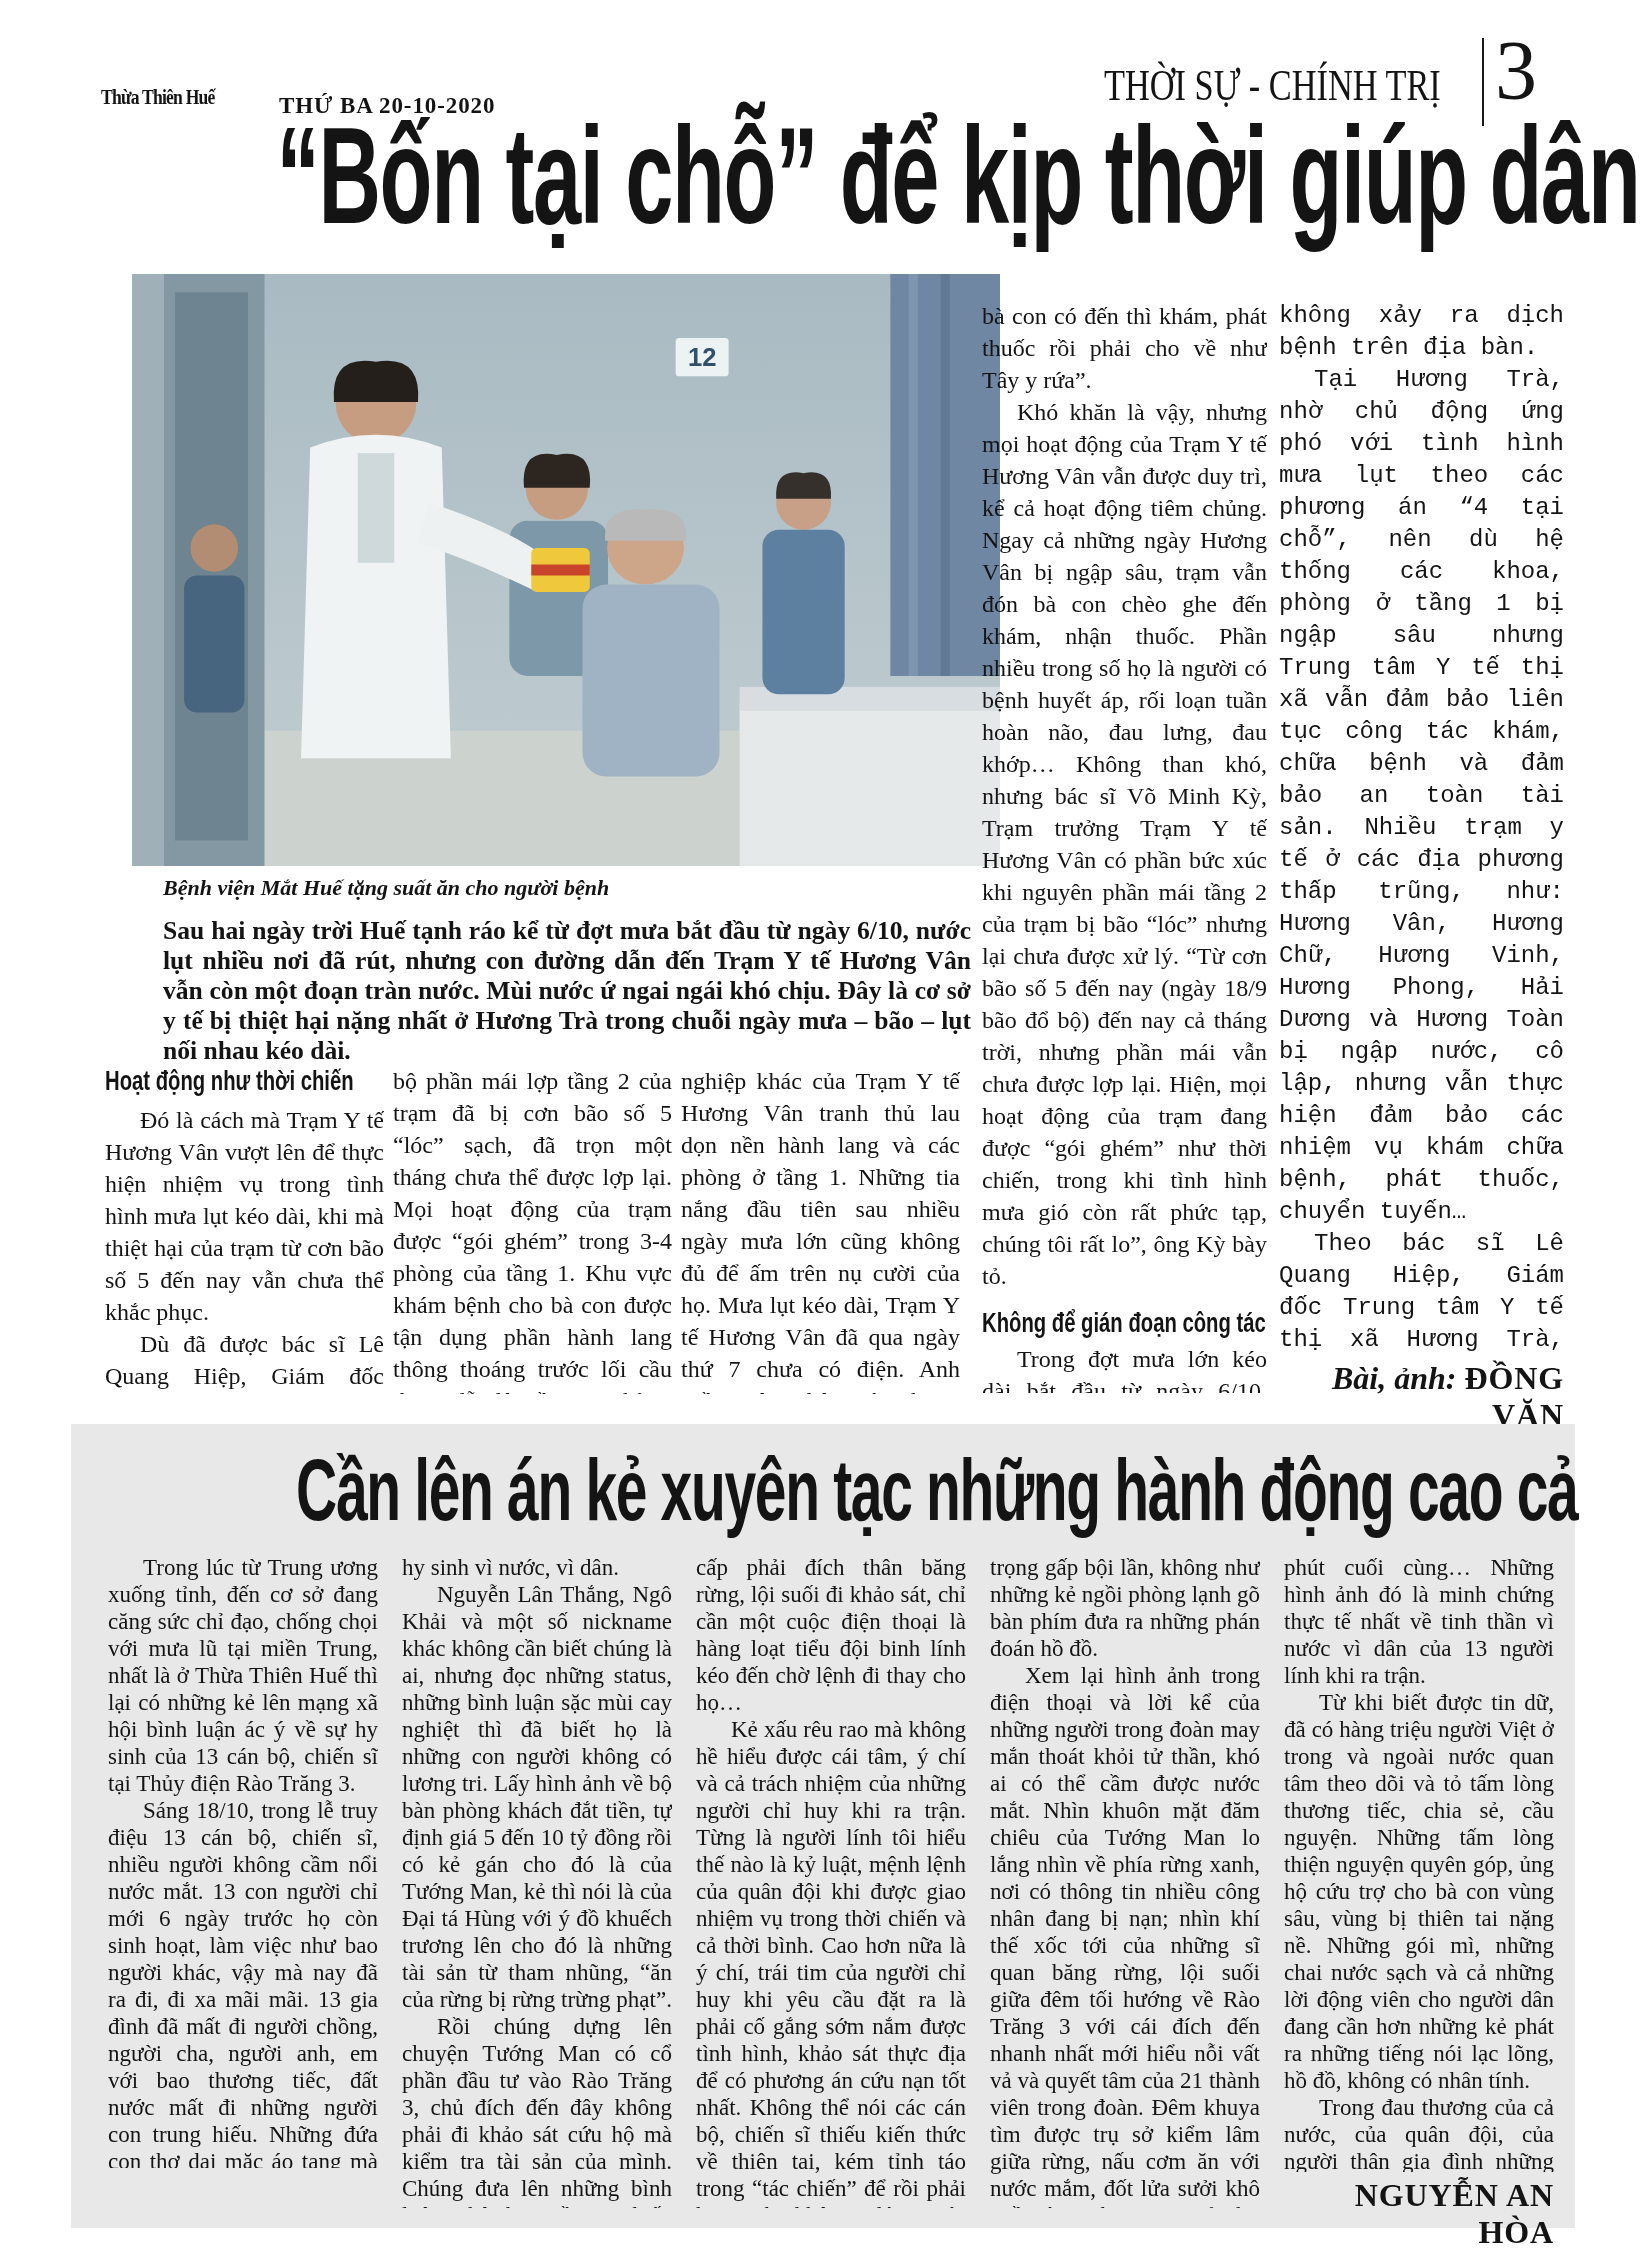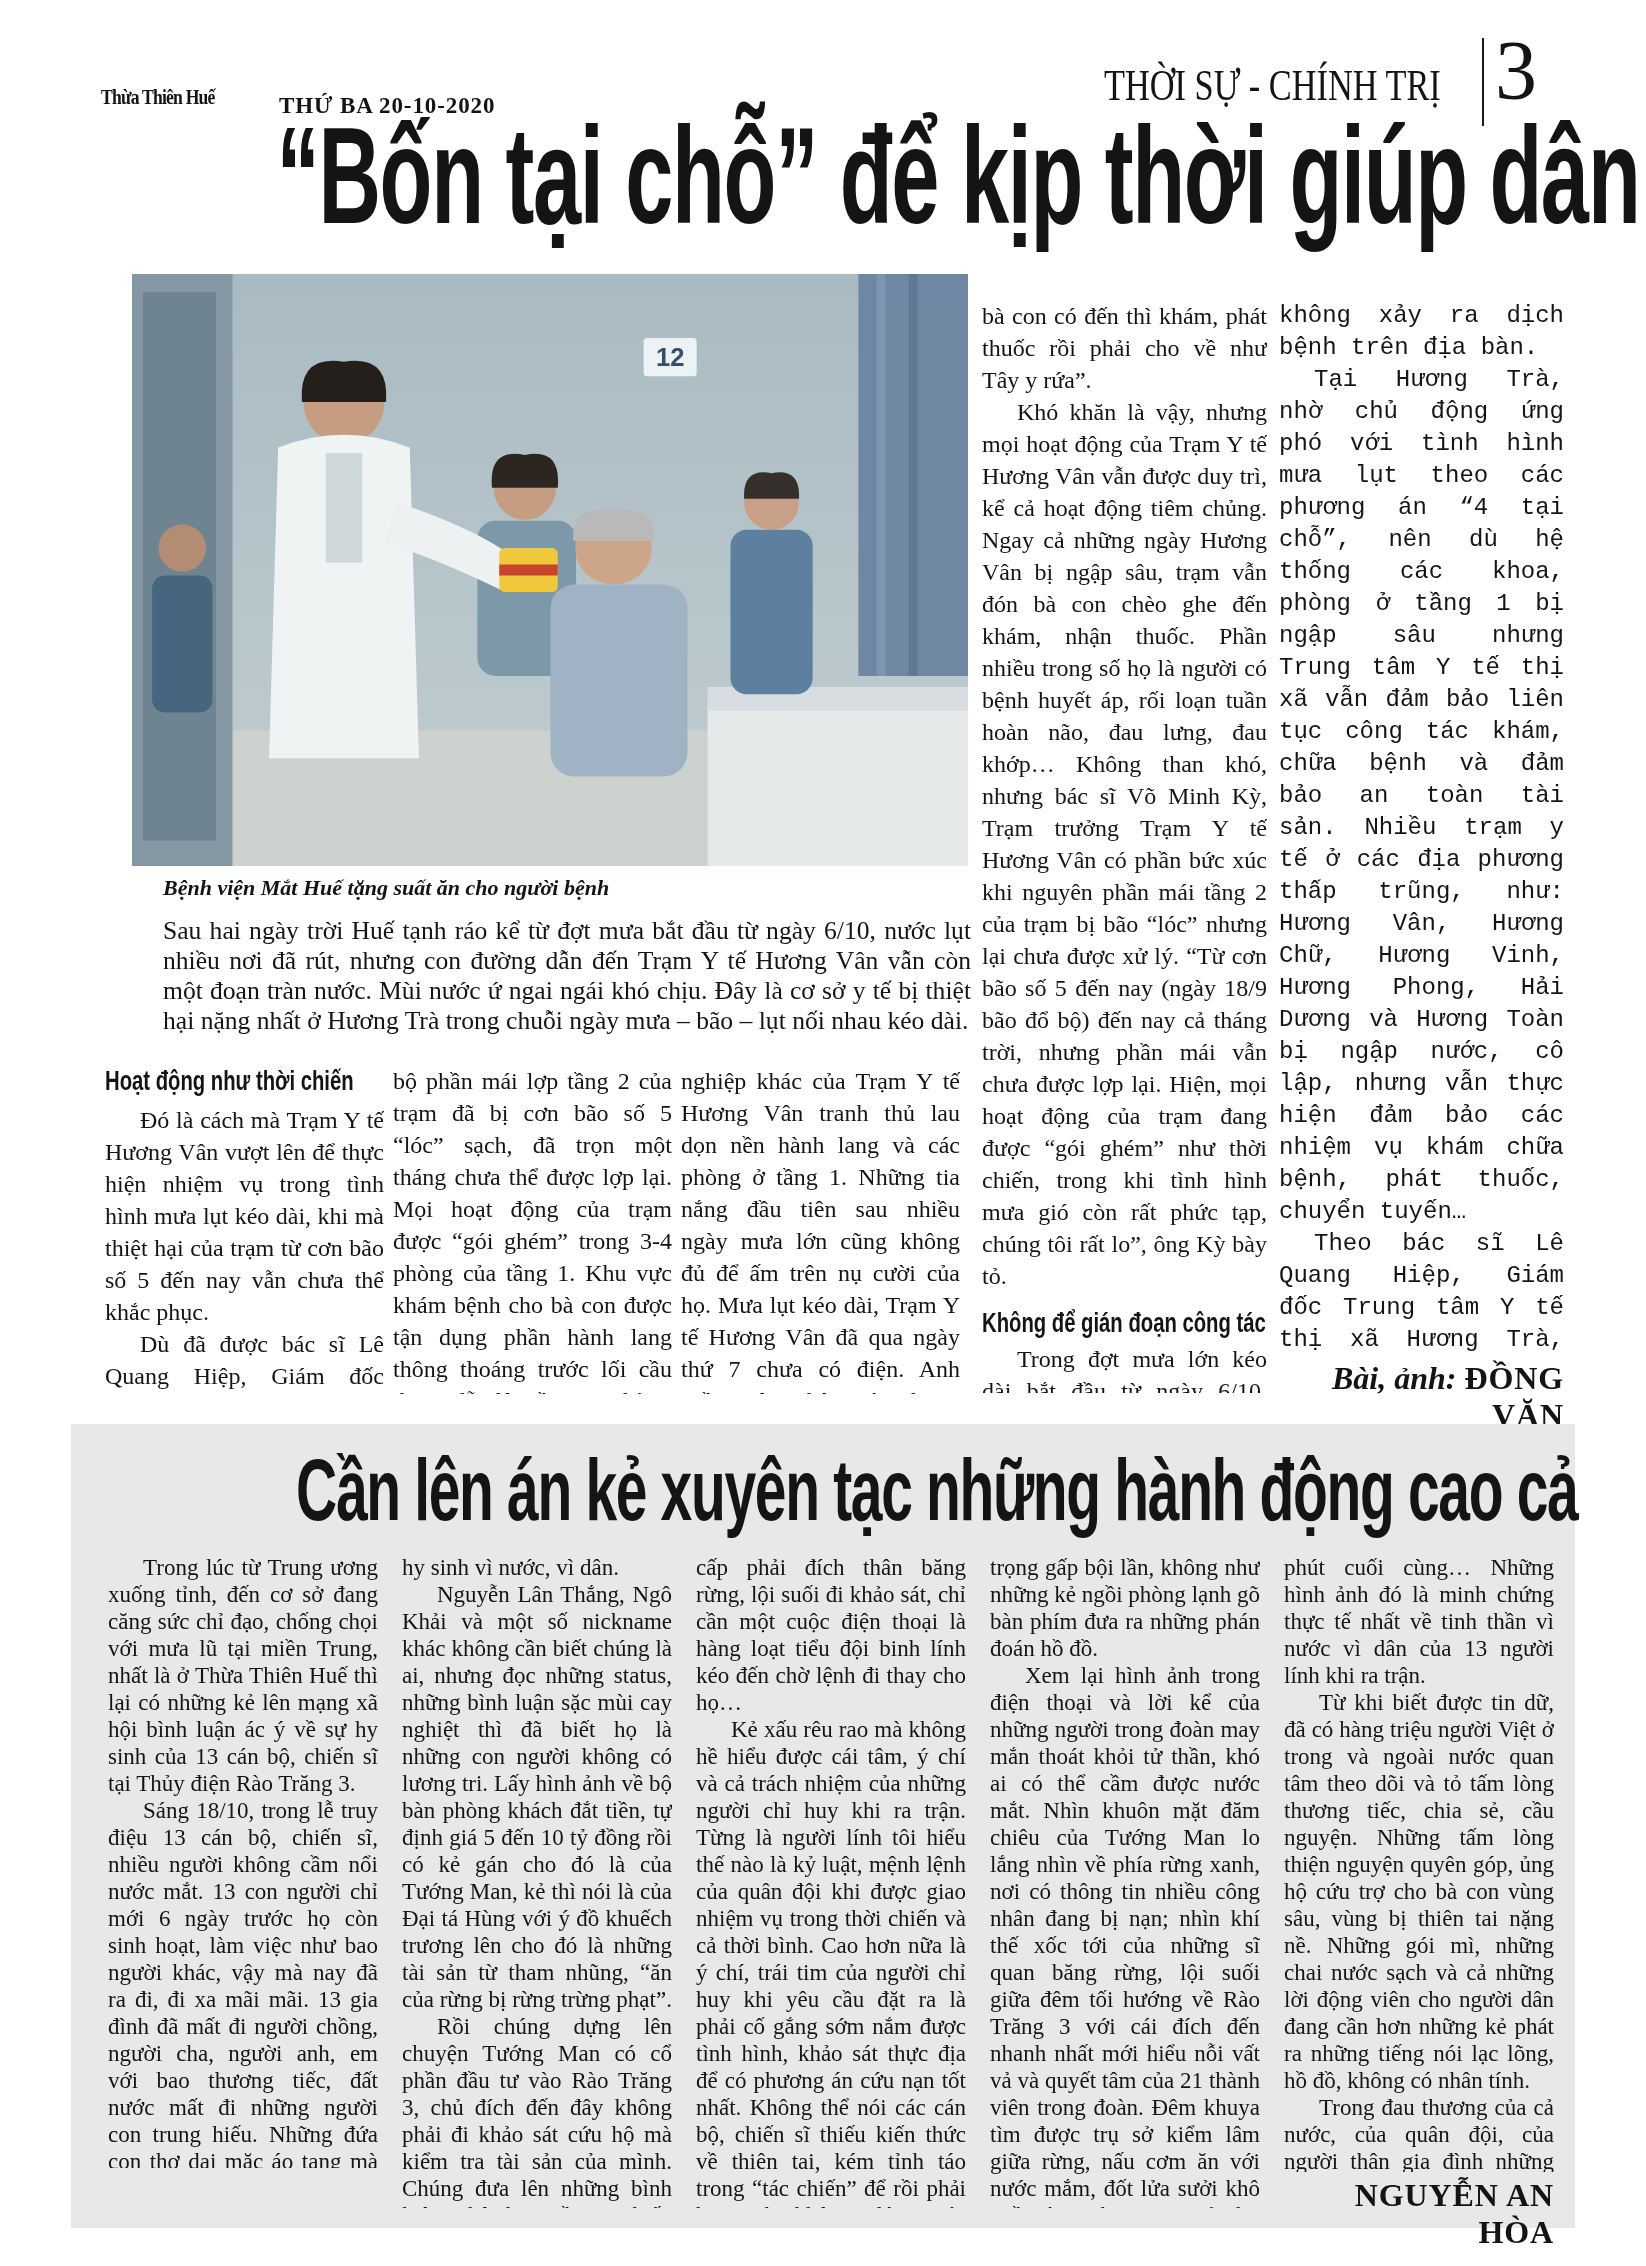--- a/index.html
+++ b/index.html
@@ -14,35 +14,35 @@
   .vdiv{width:1.8px;background:#1a1a1a;}
   .condX{display:inline-block;transform:scaleX(0.78);transform-origin:0 50%;white-space:nowrap;}
   
   .headline-wrap{text-align:center;}
   .headline{font-family:"Liberation Sans",sans-serif;font-weight:bold;white-space:nowrap;
             display:inline-block;letter-spacing:-1.8px;}
   .h1a{font-size:117px;transform:scale(0.74,1.18);transform-origin:50% 50%;}
   .h2a{font-size:77px;transform:scale(0.74,1.12);transform-origin:50% 50%;}
   
   .caption{font-style:italic;font-weight:bold;font-size:22px;}
-  .lede{font-weight:normal;font-size:25.6px;line-height:30px;text-align:justify;}
+  .lede{font-weight:bold;font-size:25.6px;line-height:30px;text-align:justify;}
   
   .bcol{overflow:hidden;}
   .bcol p{margin:0;text-align:justify;font-size:24px;line-height:32px;}
   .bcol p.ind{text-indent:35px;}
   .a2 .bcol p{font-size:23px;line-height:27px;}
   .subhead{margin:0 0 3.7px 0;font-family:"Liberation Sans",sans-serif;font-weight:bold;
            font-size:27.4px;line-height:31px;white-space:nowrap;}
   .subhead .cnd{display:inline-block;transform:scaleX(0.74);transform-origin:0 50%;white-space:nowrap;}
   .subhead-in{margin:14.6px 0 5.5px 0;}
   .byline{font-size:32px;text-align:right;}
   .byline .pre{font-style:italic;font-weight:bold;}
   .byline .name{font-weight:bold;letter-spacing:0.9px;}
   .graybox{background:#e8e8e8;}
-  .photo-frame{background:#9fb0b8;}
+  .photo-frame{background:#9fb0b8;padding-left:32px;}
   svg text{font-family:"Liberation Sans",sans-serif;}
 </style>
 </head>
 <body>
 
 <div class="page">
 
   <div class="abs masthead" style="left:101px;top:86px;">
     <span class="condX" style="transform:scaleX(0.88);">Thừa Thiên Huế</span>
   </div>

